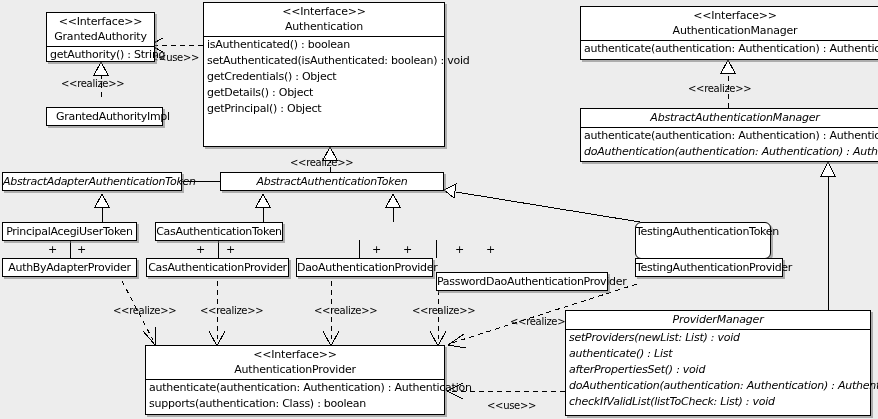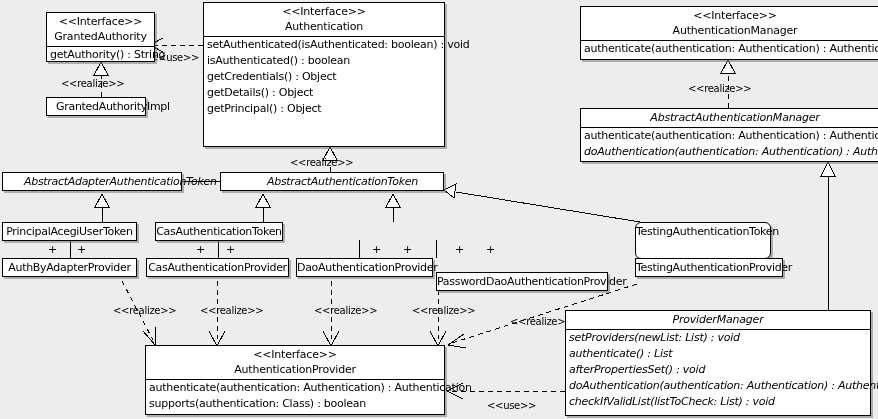--- a/index.html
+++ b/index.html
@@ -72,21 +72,21 @@
     border: 1px solid #000000;
     box-shadow: 2px 2px 0 0 rgba(120,120,120,0.55);
     text-align: center;
     font-size: 11px;
     line-height: 17px;
     letter-spacing: -0.3px;
     white-space: nowrap;
     color: #000;
     z-index: 5;
   }
-  .uml-simple.abstract { font-style: italic; padding-left: 21px; }
+  .uml-simple.abstract { font-style: italic; }
 
   
   .edge-layer {
     position: absolute;
     left: 0; top: 0;
     width: 878px; height: 419px;
     z-index: 2;
     pointer-events: none;
   }
   .edge-layer line, .edge-layer path, .edge-layer polyline, .edge-layer polygon {
@@ -201,30 +201,30 @@
   <div class="uml-box" style="left:46px; top:12px; width:109px; height:50px;">
     <div class="uml-head with-body">
       <span class="stereo">&lt;&lt;Interface&gt;&gt;</span>
       <span class="cname">GrantedAuthority</span>
     </div>
     <div class="uml-body">
       <span class="mrow">getAuthority() : String</span>
     </div>
   </div>
 
-  <div class="uml-simple" style="left:46px; top:97px; width:100px; height:19px;padding-left:9px;">GrantedAuthorityImpl</div>
+  <div class="uml-simple" style="left:46px; top:107px; width:117px; height:19px;padding-left:9px;">GrantedAuthorityImpl</div>
 
   <div class="uml-box" style="left:203px; top:2px; width:242px; height:145px;">
     <div class="uml-head with-body">
       <span class="stereo">&lt;&lt;Interface&gt;&gt;</span>
       <span class="cname">Authentication</span>
     </div>
     <div class="uml-body">
+      <span class="mrow">isAuthenticated() : boolean</span>
       <span class="mrow">setAuthenticated(isAuthenticated: boolean) : void</span>
-      <span class="mrow">isAuthenticated() : boolean</span>
       <span class="mrow">getCredentials() : Object</span>
       <span class="mrow">getDetails() : Object</span>
       <span class="mrow">getPrincipal() : Object</span>
     </div>
   </div>
 
   <div class="uml-box" style="left:580px; top:6px; width:310px; height:54px;">
     <div class="uml-head with-body">
       <span class="stereo">&lt;&lt;Interface&gt;&gt;</span>
       <span class="cname">AuthenticationManager</span>

